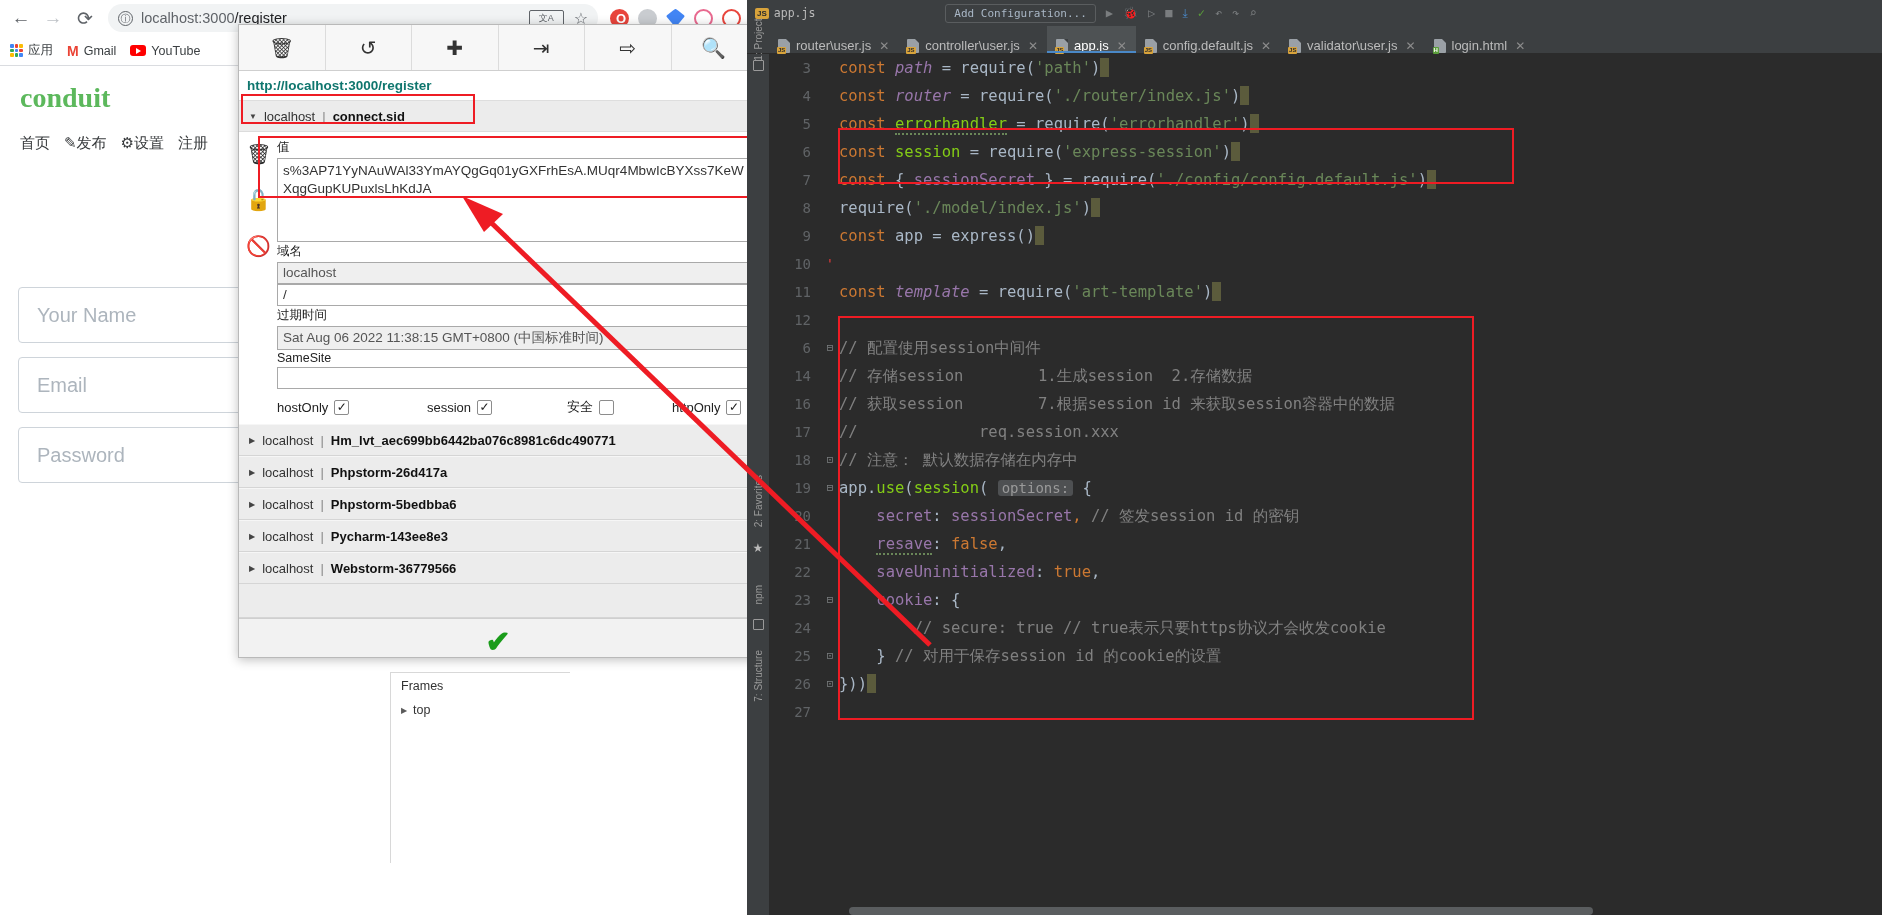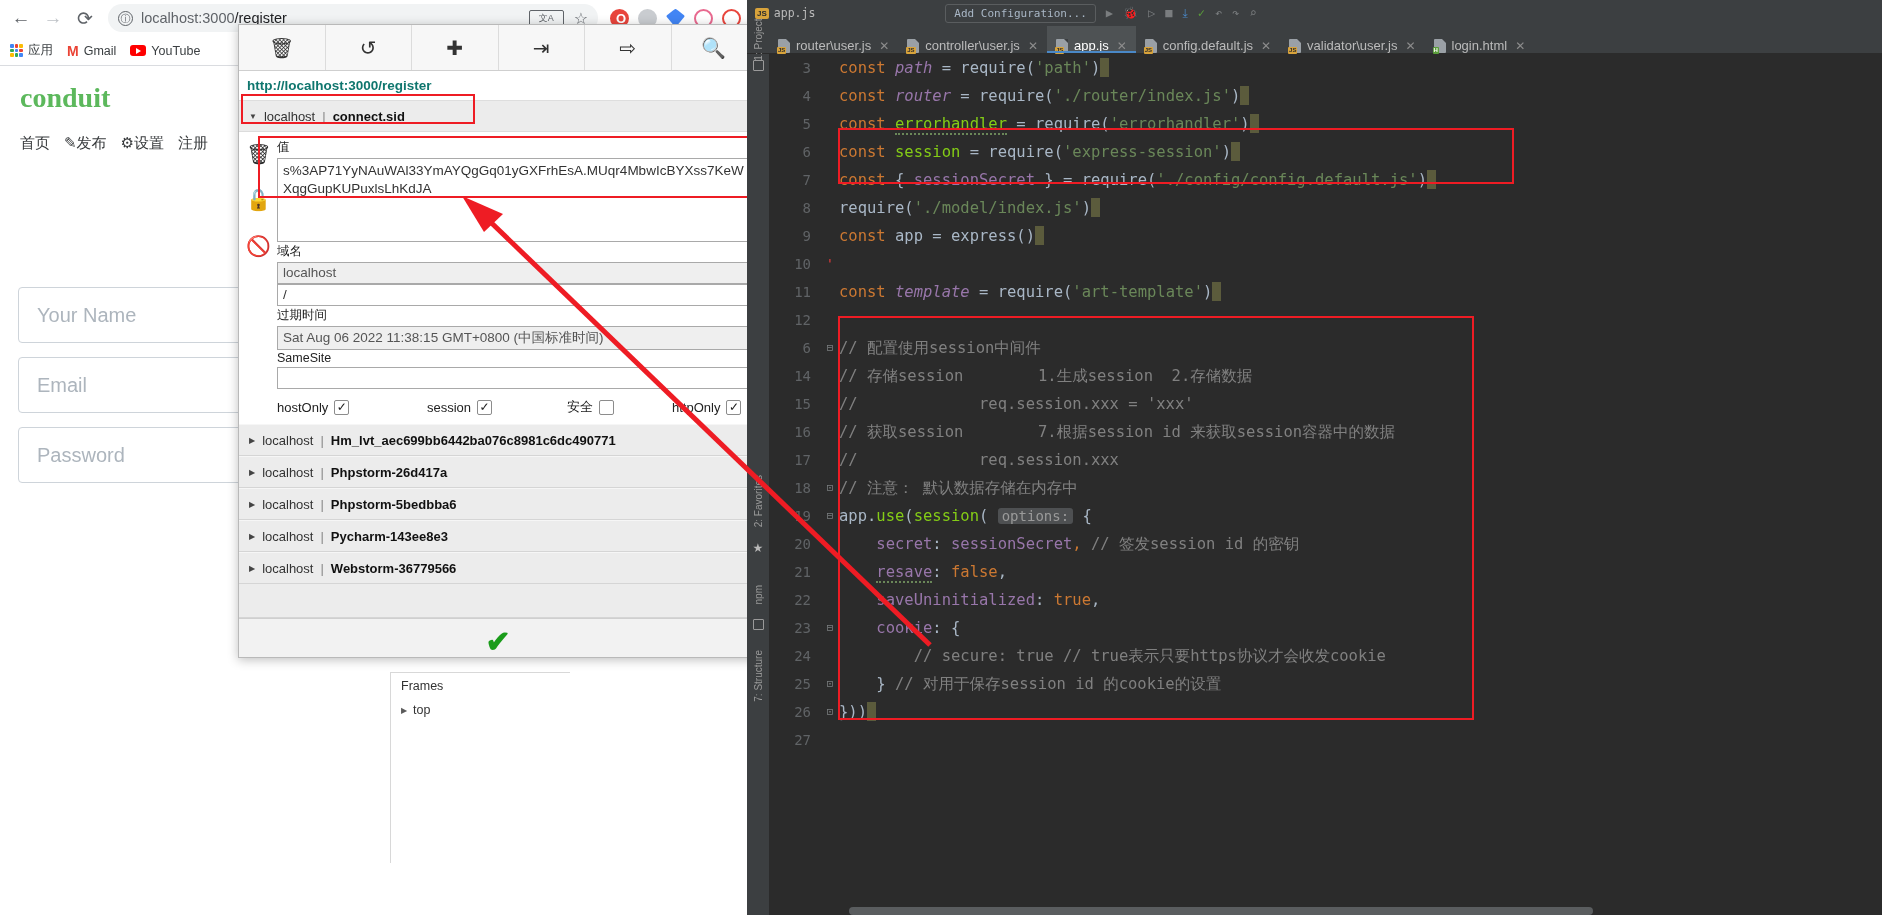--- a/index.html
+++ b/index.html
@@ -500,25 +500,20 @@
         <span class="fold">⊟</span>
         <span class="code cmt">// 配置使用session中间件</span>
       </div>
 
       <div class="code-line">
         <span class="ln">14</span>
         <span class="fold"></span>
         <span class="code cmt">// 存储session        1.生成session  2.存储数据</span>
       </div>
 
-      <div class="code-line">
-        <span class="ln">15</span>
-        <span class="fold"></span>
-        <span class="code cmt">//             req.session.xxx = 'xxx'</span>
-      </div>
 
       <div class="code-line">
         <span class="ln">16</span>
         <span class="fold"></span>
         <span class="code cmt">// 获取session        7.根据session id 来获取session容器中的数据</span>
       </div>
 
       <div class="code-line">
         <span class="ln">17</span>
         <span class="fold"></span>

